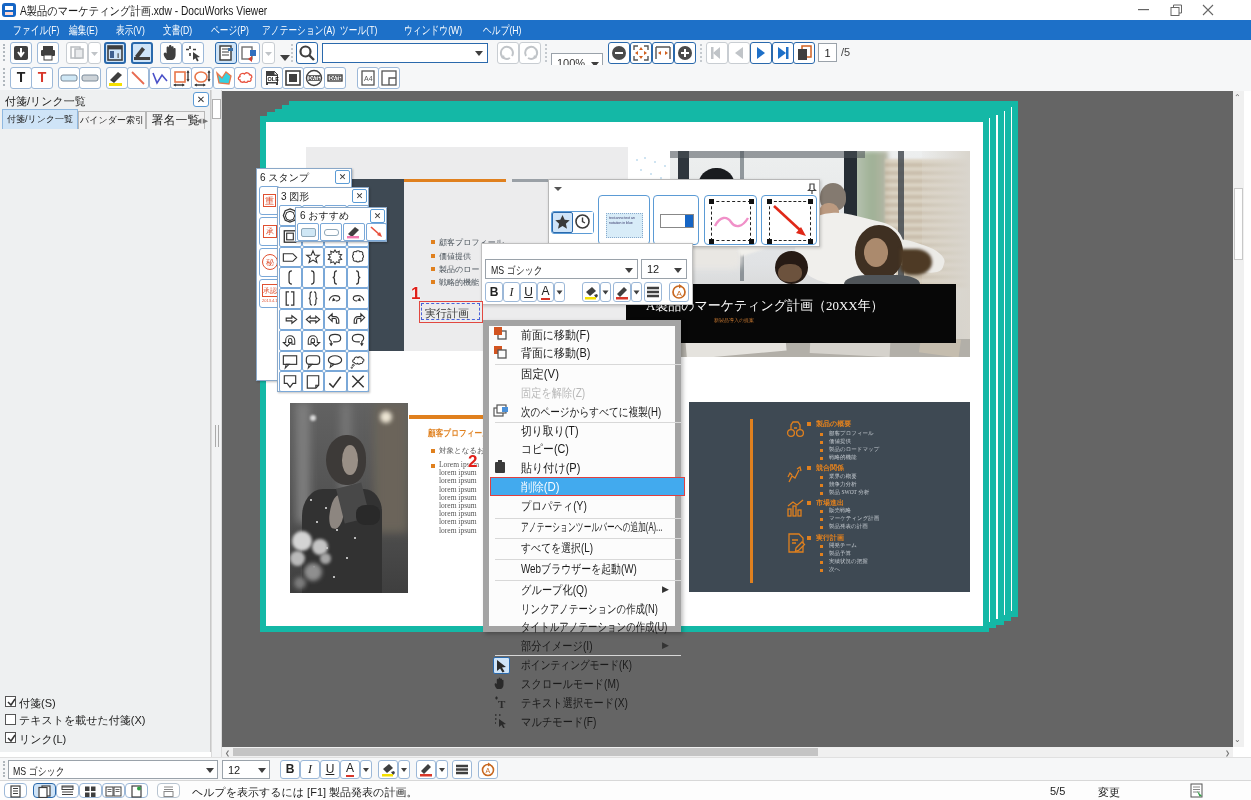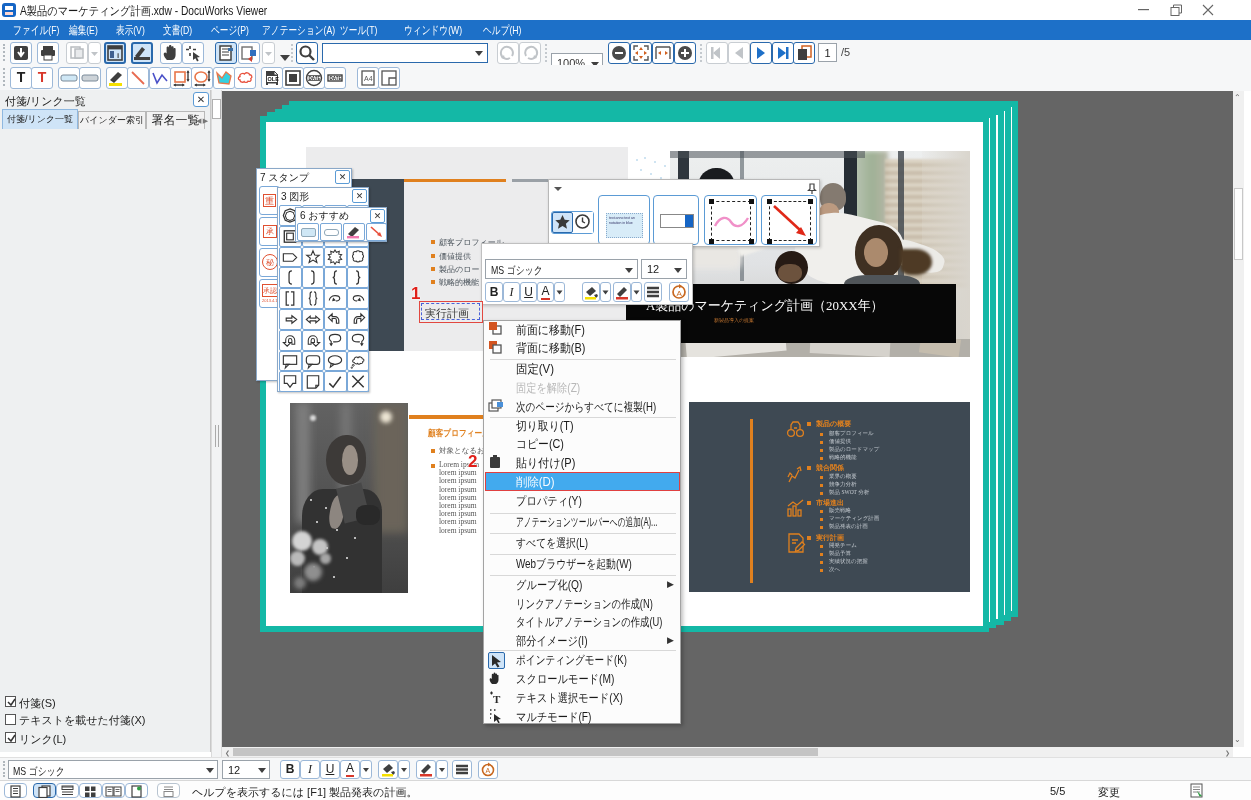--- a/index.html
+++ b/index.html
@@ -535,21 +535,21 @@
   <div class="abs" style="left:1234px;top:93px;font-size:8px;color:#666;">⌃</div>
   <div class="abs" style="left:1234px;top:735px;font-size:8px;color:#666;">⌄</div>
   <div class="abs" style="left:1234px;top:188px;width:9px;height:72px;background:#fdfdfd;border:1px solid #c8c8c8;"></div>
   <div class="abs" style="left:225px;top:749px;font-size:6px;color:#777;">❮</div>
   <div class="abs" style="left:1225px;top:749px;font-size:6px;color:#777;">❯</div>
   <div class="abs" style="left:233px;top:748px;width:585px;height:8px;background:#c4c4c4;"></div>
   <div class="abs" style="left:215px;top:425px;width:4px;height:22px;border-left:1px solid #aaa;border-right:1px solid #aaa;"></div>
   <div class="abs" style="left:212px;top:99px;width:9px;height:20px;background:#fff;border:1px solid #b0b0b0;"></div>
 
   <div class="abs" style="left:256px;top:168px;width:96px;height:213px;background:#fff;border:1px solid #8aa8c8;box-shadow:1px 1px 2px rgba(0,0,0,.25);">
-    <div class="abs" style="left:3px;top:2px;font-size:10px;color:#222;white-space:nowrap;">7 スタンプ</div>
+    <div class="abs" style="left:3px;top:2px;font-size:10px;color:#222;white-space:nowrap;">6 スタンプ</div>
     <div class="abs" style="left:78px;top:1px;width:15px;height:14px;border:1px solid #5b9bd5;border-radius:2px;background:#fff;text-align:center;line-height:12px;font-size:9px;color:#333;">✕</div>
     <div class="abs" style="left:2px;top:17px;width:21px;height:29px;border:1px solid #7aa8d8;border-radius:3px;background:#fff;">
         <span style="position:absolute;left:3px;top:7px;width:13px;height:13px;border:1.5px solid #e05030;color:#e05030;font-size:9px;line-height:12px;text-align:center;">重</span>
       </div>
     <div class="abs" style="left:2px;top:48px;width:21px;height:29px;border:1px solid #7aa8d8;border-radius:3px;background:#fff;">
         <span style="position:absolute;left:3px;top:7px;width:14px;height:13px;border:1.5px solid #e05030;color:#e05030;font-size:8px;line-height:12px;text-align:center;">承</span>
       </div>
     <div class="abs" style="left:2px;top:79px;width:21px;height:29px;border:1px solid #7aa8d8;border-radius:3px;background:#fff;">
         <span style="position:absolute;left:2px;top:5px;width:16px;height:16px;border:1.5px solid #e05030;border-radius:50%;color:#e05030;font-size:8px;line-height:15px;text-align:center;">秘</span>
       </div>
@@ -785,21 +785,21 @@
         </svg></div>
   </div>
 
   <div class="abs" style="left:419px;top:301px;width:64px;height:22px;border:1.5px solid #e24840;background:#ececed;">
     <div class="abs" style="left:1px;top:1px;width:59px;height:17px;border:1px dashed #4a62d8;"></div>
     <div class="abs" style="left:5px;top:4px;font-size:11px;color:#3a3a3a;white-space:nowrap;">実行計画</div>
   </div>
   <div class="abs" style="left:411px;top:284px;font-size:17px;font-weight:bold;color:#e0201a;text-shadow:0 0 2px #fff,0 0 2px #fff;">1</div>
   <div class="abs" style="left:468px;top:452px;font-size:17px;font-weight:bold;color:#e0201a;text-shadow:0 0 2px #fff,0 0 2px #fff;">2</div>
 
-  <div id="ctxmenu" class="abs" style="left:483px;top:320px;width:198px;height:404px;background:#fcfcfc;border:1px solid #a3a3a3;box-shadow:2px 2px 4px rgba(0,0,0,.25);font-size:12px;color:#1a1a1a;">
+  <div id="ctxmenu" class="abs" style="left:483px;top:320px;width:198px;height:312px;background:#fcfcfc;border:6px solid #a3a3a3;box-shadow:2px 2px 4px rgba(0,0,0,.25);font-size:12px;color:#1a1a1a;">
       <div style="position:absolute;left:4px;top:0px;width:17px;height:17px;"><svg width="15" height="15" viewBox="0 0 15 15">
           <rect x="5" y="5" width="8" height="8" fill="none" stroke="#555" stroke-width="1.3"></rect>
           <rect x="1" y="1" width="8" height="8" fill="#d35420"></rect>
         </svg></div>
       <div style="position:absolute;left:32px;top:0.5px;color:#1a1a1a;white-space:nowrap;transform:scaleX(0.91);transform-origin:0 0;">前面に移動(F)</div>
       <div style="position:absolute;left:4px;top:18.5px;width:17px;height:17px;"><svg width="15" height="15" viewBox="0 0 15 15">
           <rect x="1" y="1" width="8" height="8" fill="#d35420"></rect>
           <rect x="5" y="5" width="8" height="8" fill="#fcfcfc" stroke="#555" stroke-width="1.3"></rect>
         </svg></div>
       <div style="position:absolute;left:32px;top:19px;color:#1a1a1a;white-space:nowrap;transform:scaleX(0.91);transform-origin:0 0;">背面に移動(B)</div>

